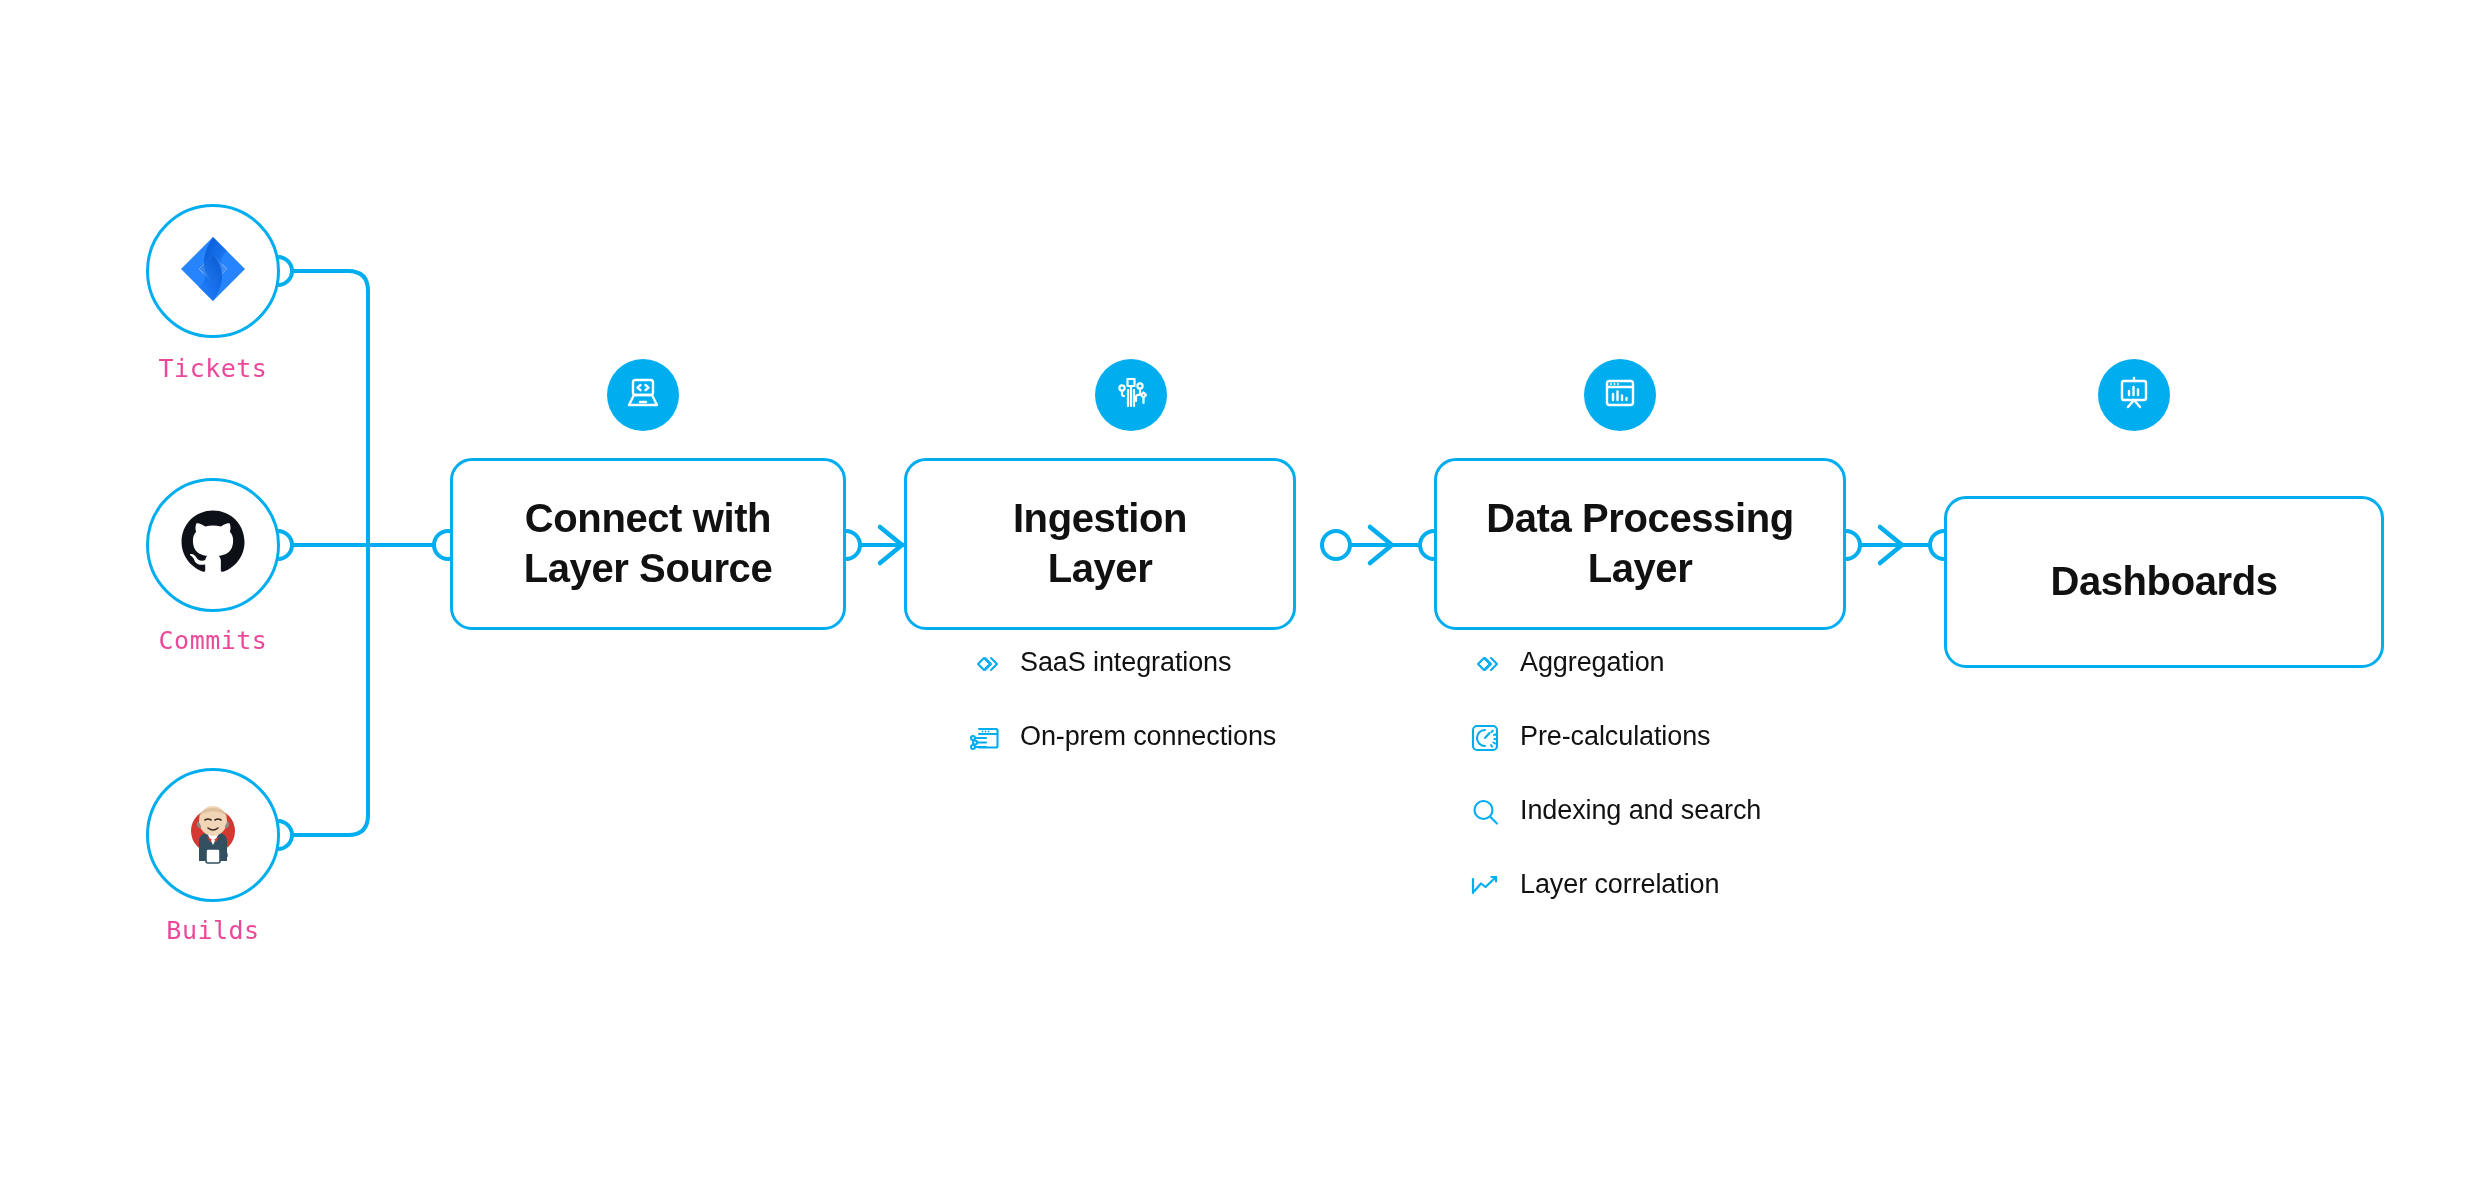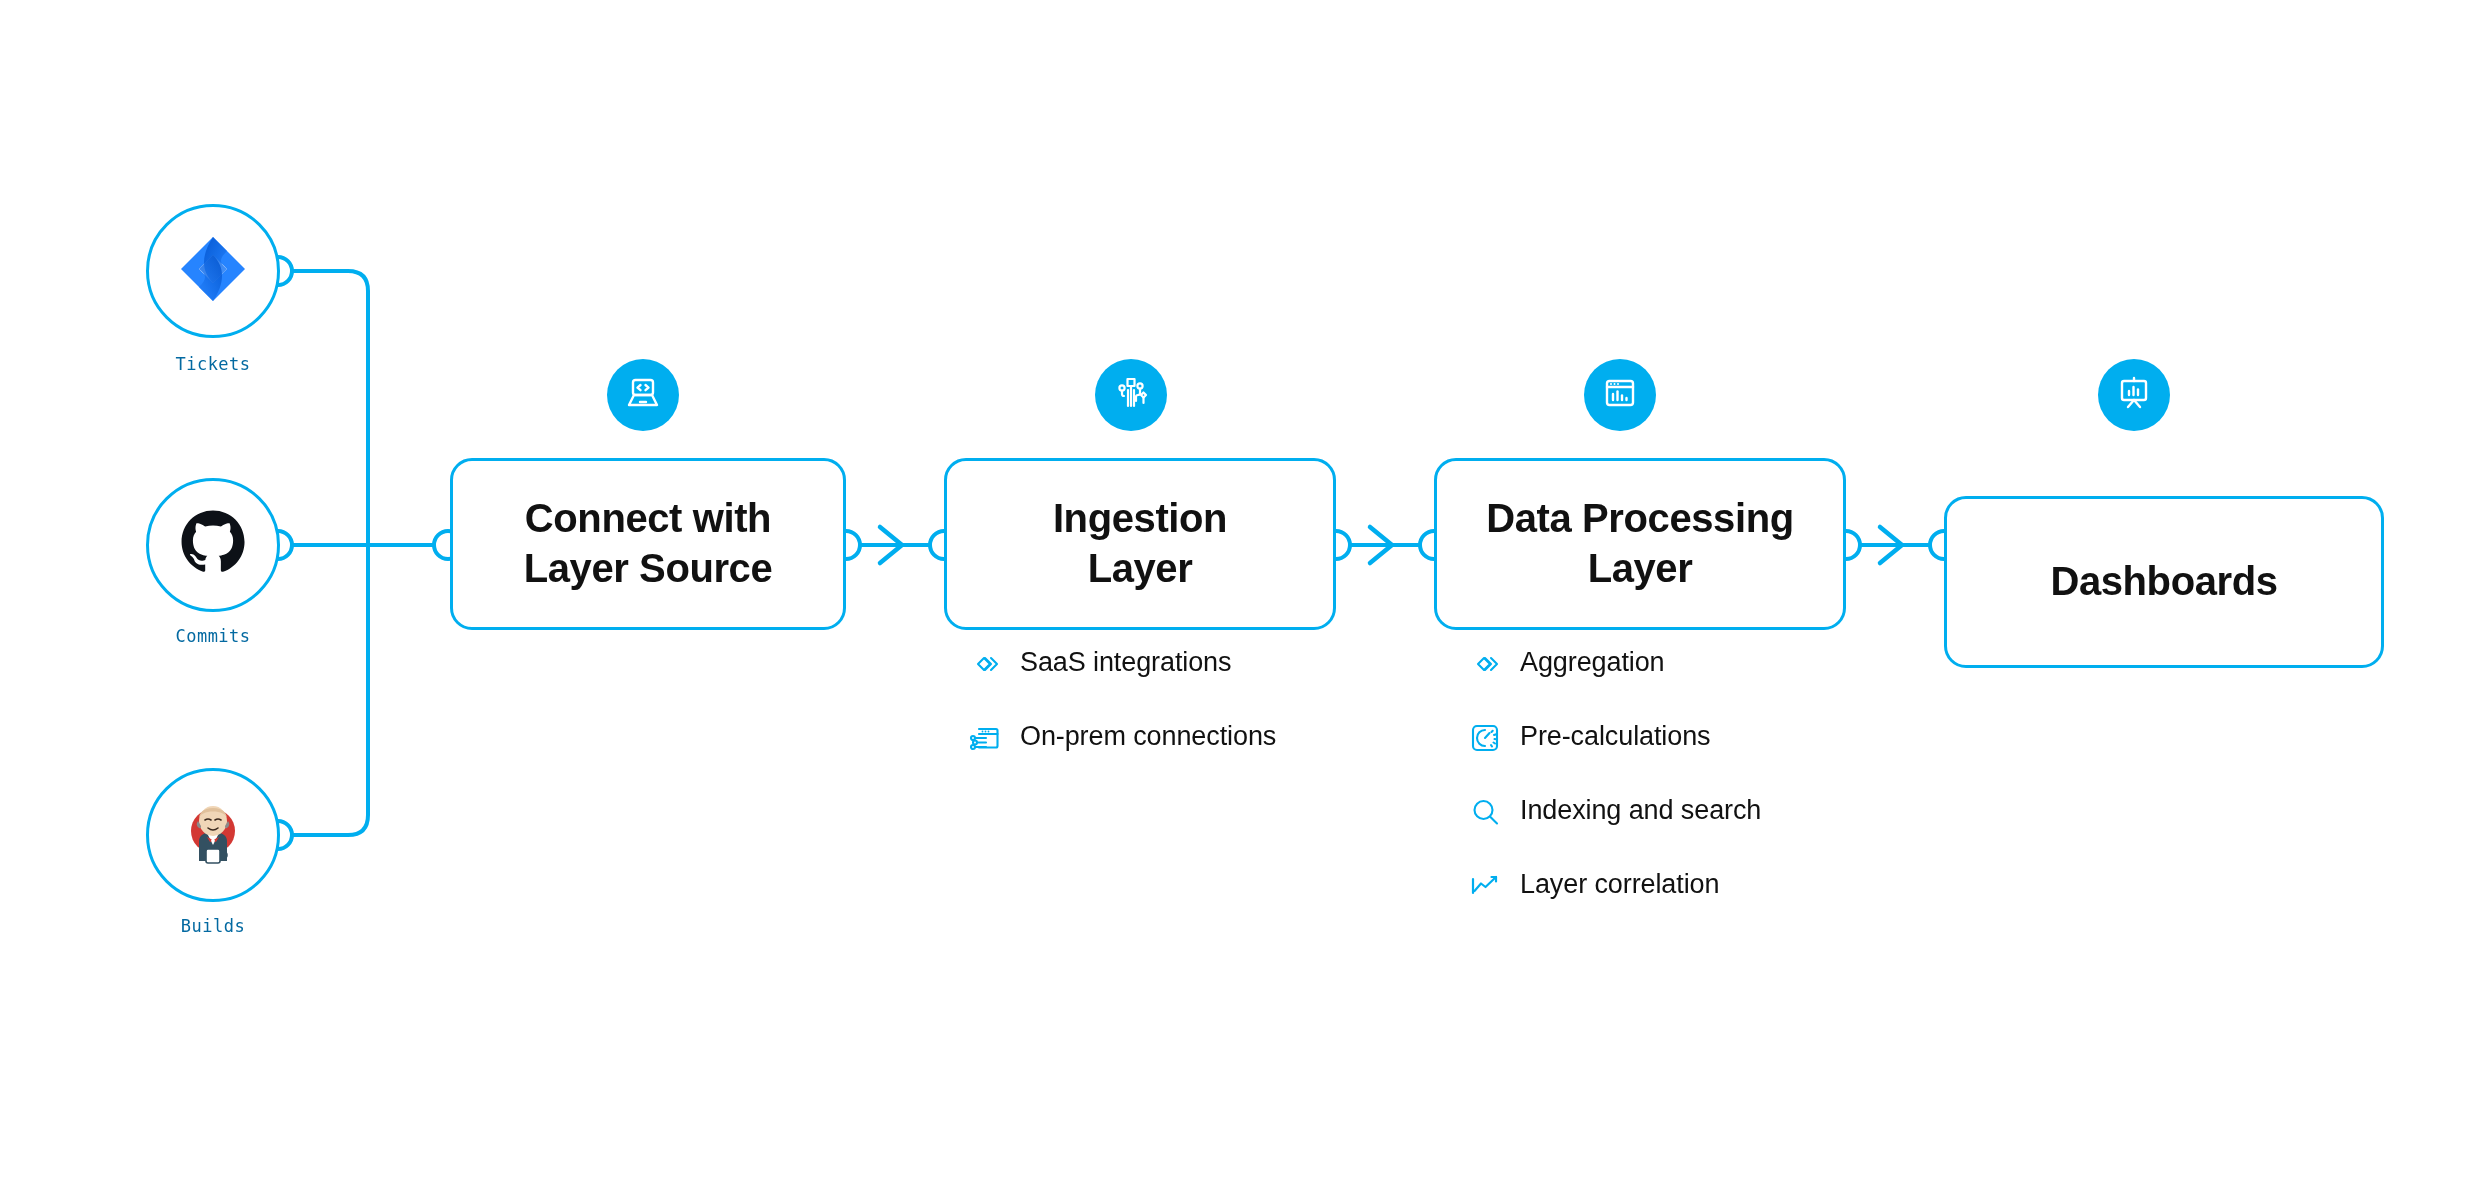--- a/index.html
+++ b/index.html
@@ -9,21 +9,21 @@
 
   
   #wires{position:absolute;left:0;top:0;width:2490px;height:1182px;}
 
   
   .src{position:absolute;width:134px;height:134px;border-radius:50%;
        border:3.5px solid #00AEEF;background:#fff;box-sizing:border-box;
        display:flex;align-items:center;justify-content:center;}
   .src-label{position:absolute;width:300px;text-align:center;
        font-family:"DejaVu Sans Mono","Liberation Mono",monospace;
-       font-size:17px;color:#0369a1;letter-spacing:.5px;}
+       font-size:25px;color:#ec4899;letter-spacing:.5px;}
 
   
   .node{position:absolute;box-sizing:border-box;background:#fff;
         border:3px solid #00AEEF;border-radius:22px;
         display:flex;align-items:center;justify-content:center;}
   .node-title{font-size:40px;font-weight:bold;color:#111;text-align:center;
         line-height:1.24;letter-spacing:-.4px;padding:0 14px;}
 
   
   .badge{position:absolute;width:72px;height:72px;border-radius:50%;
@@ -198,21 +198,21 @@
     </span>
   </div>
 
   <div class="node" style="left:450px;top:458px;width:396px;height:172px;">
     <div class="node-title">
       <span>Connect with</span><br>
       <span>Layer Source</span>
     </div>
   </div>
 
-  <div class="node" style="left:944px;top:458px;width:392px;height:172px;">
+  <div class="node" style="left:904px;top:458px;width:392px;height:172px;">
     <div class="node-title">
       <span>Ingestion</span><br>
       <span>Layer</span>
     </div>
   </div>
 
   <div class="node" style="left:1434px;top:458px;width:412px;height:172px;">
     <div class="node-title">
       <span>Data Processing</span><br>
       <span>Layer</span>

